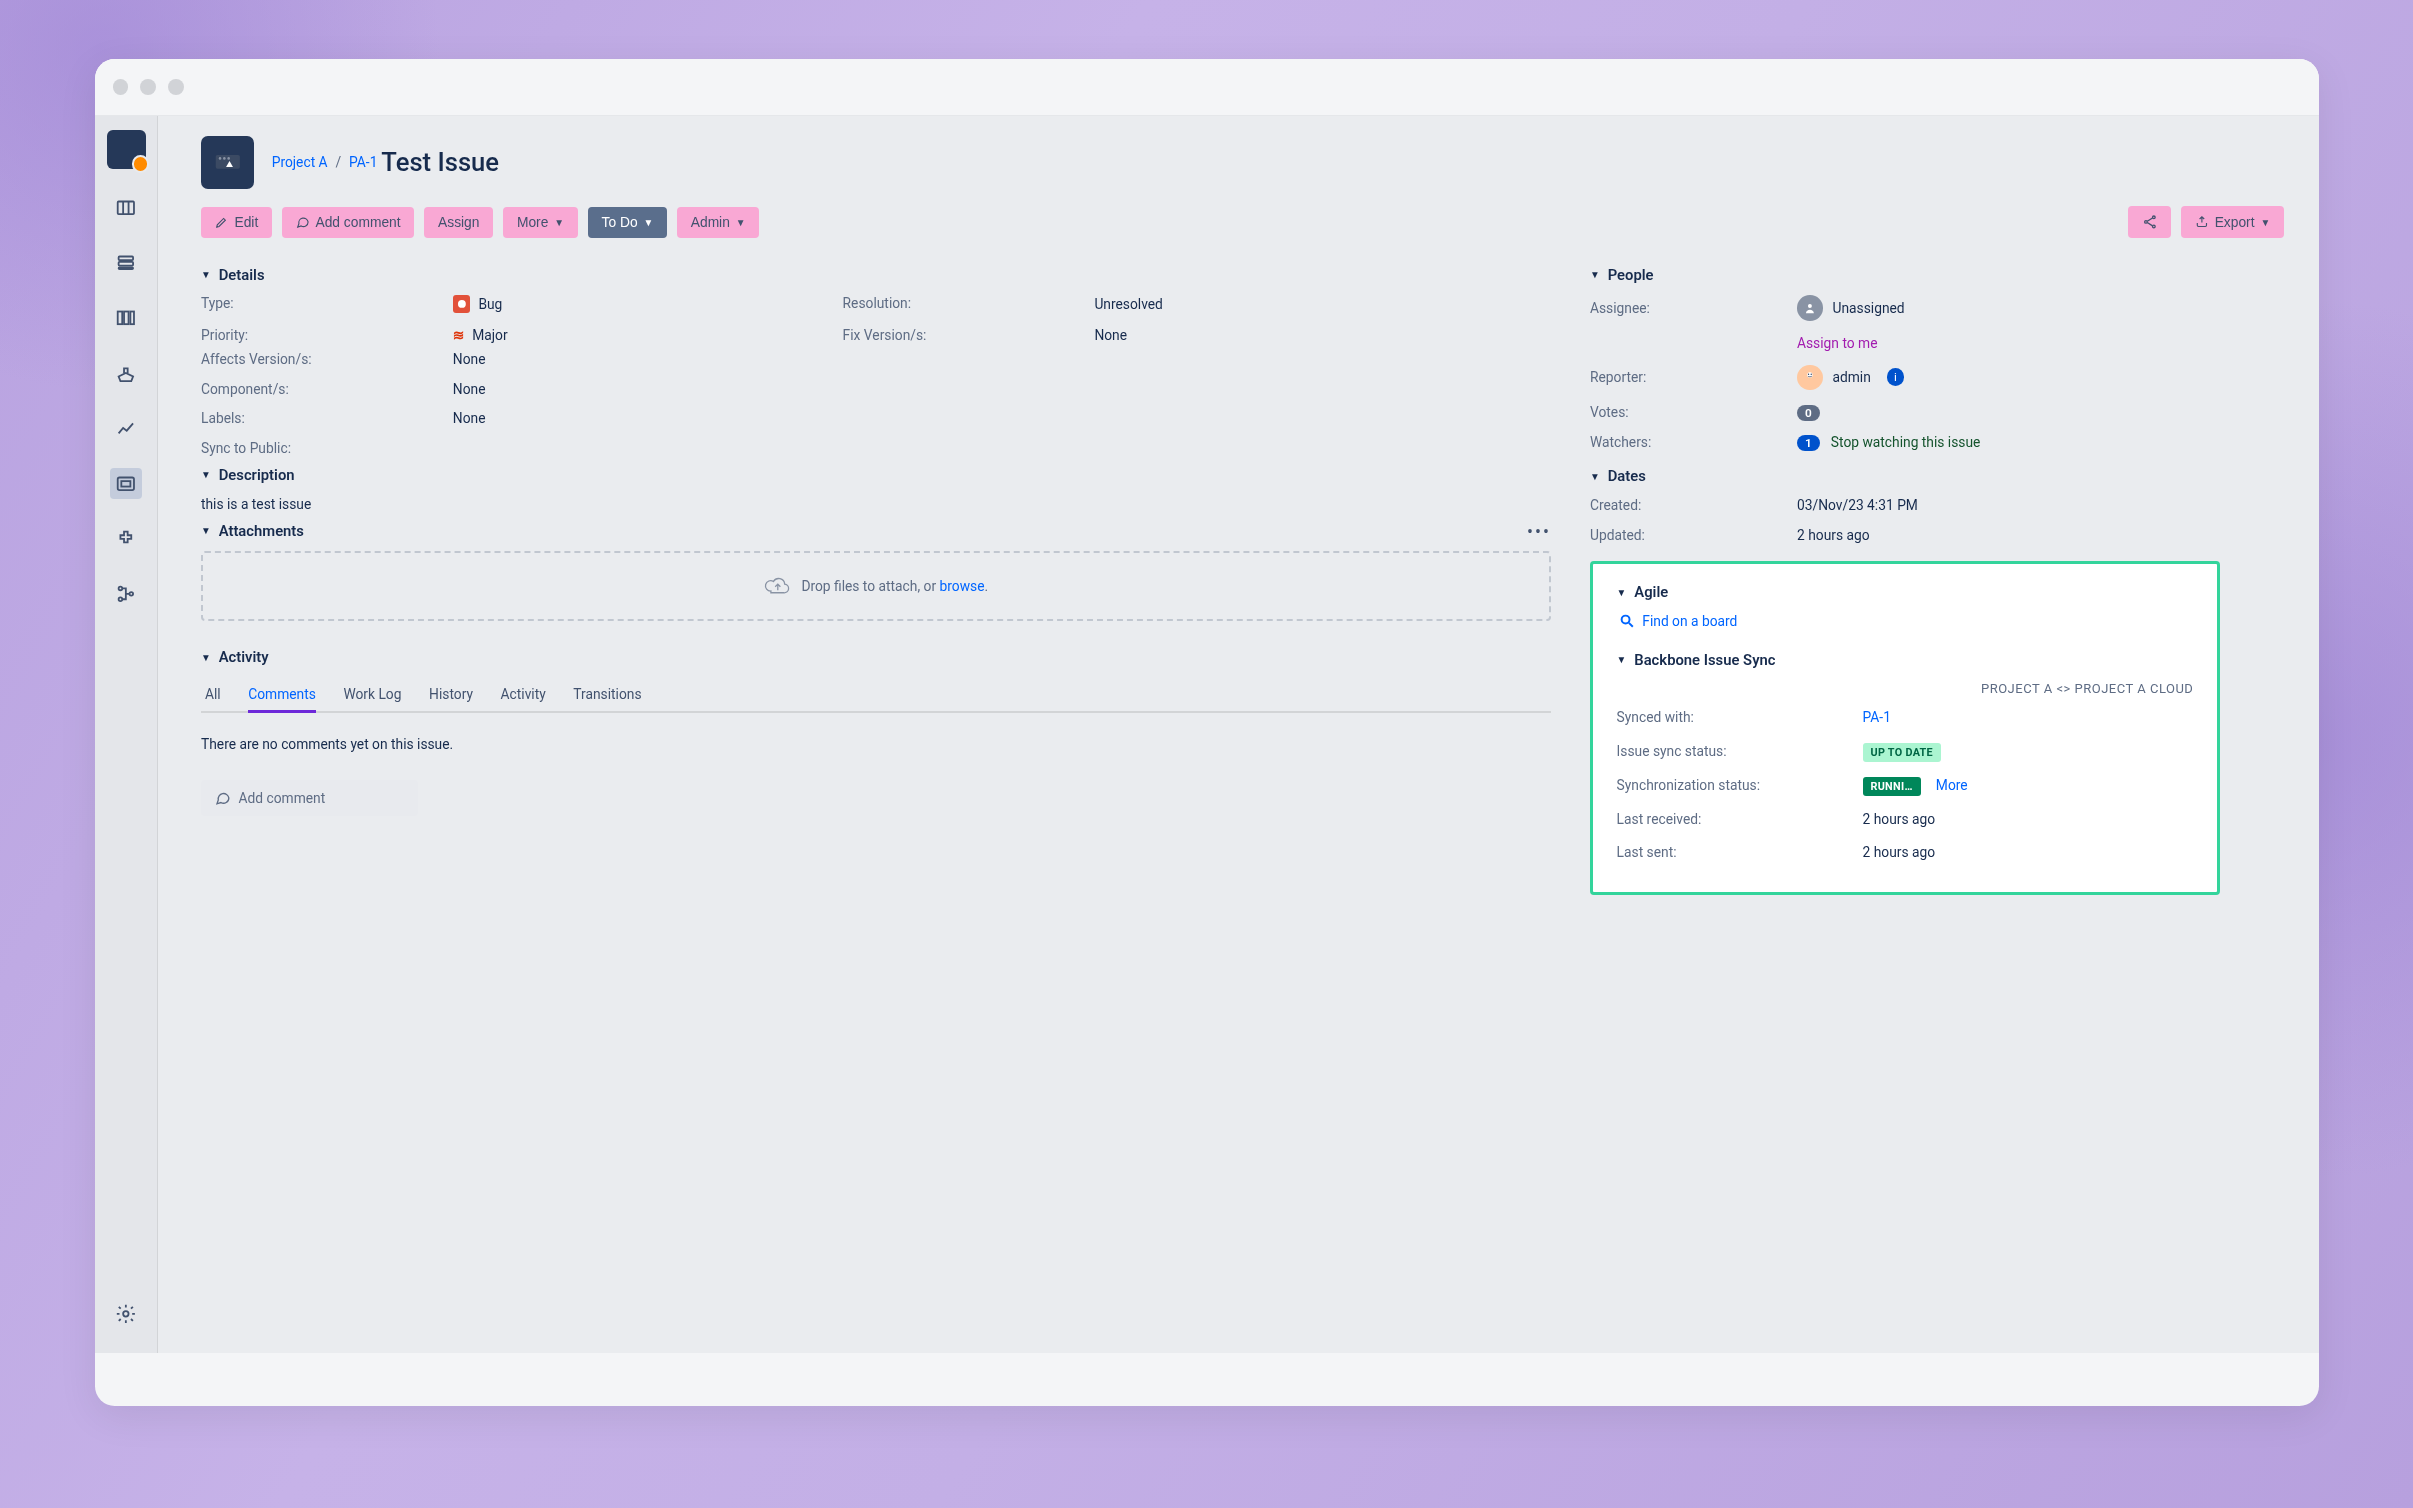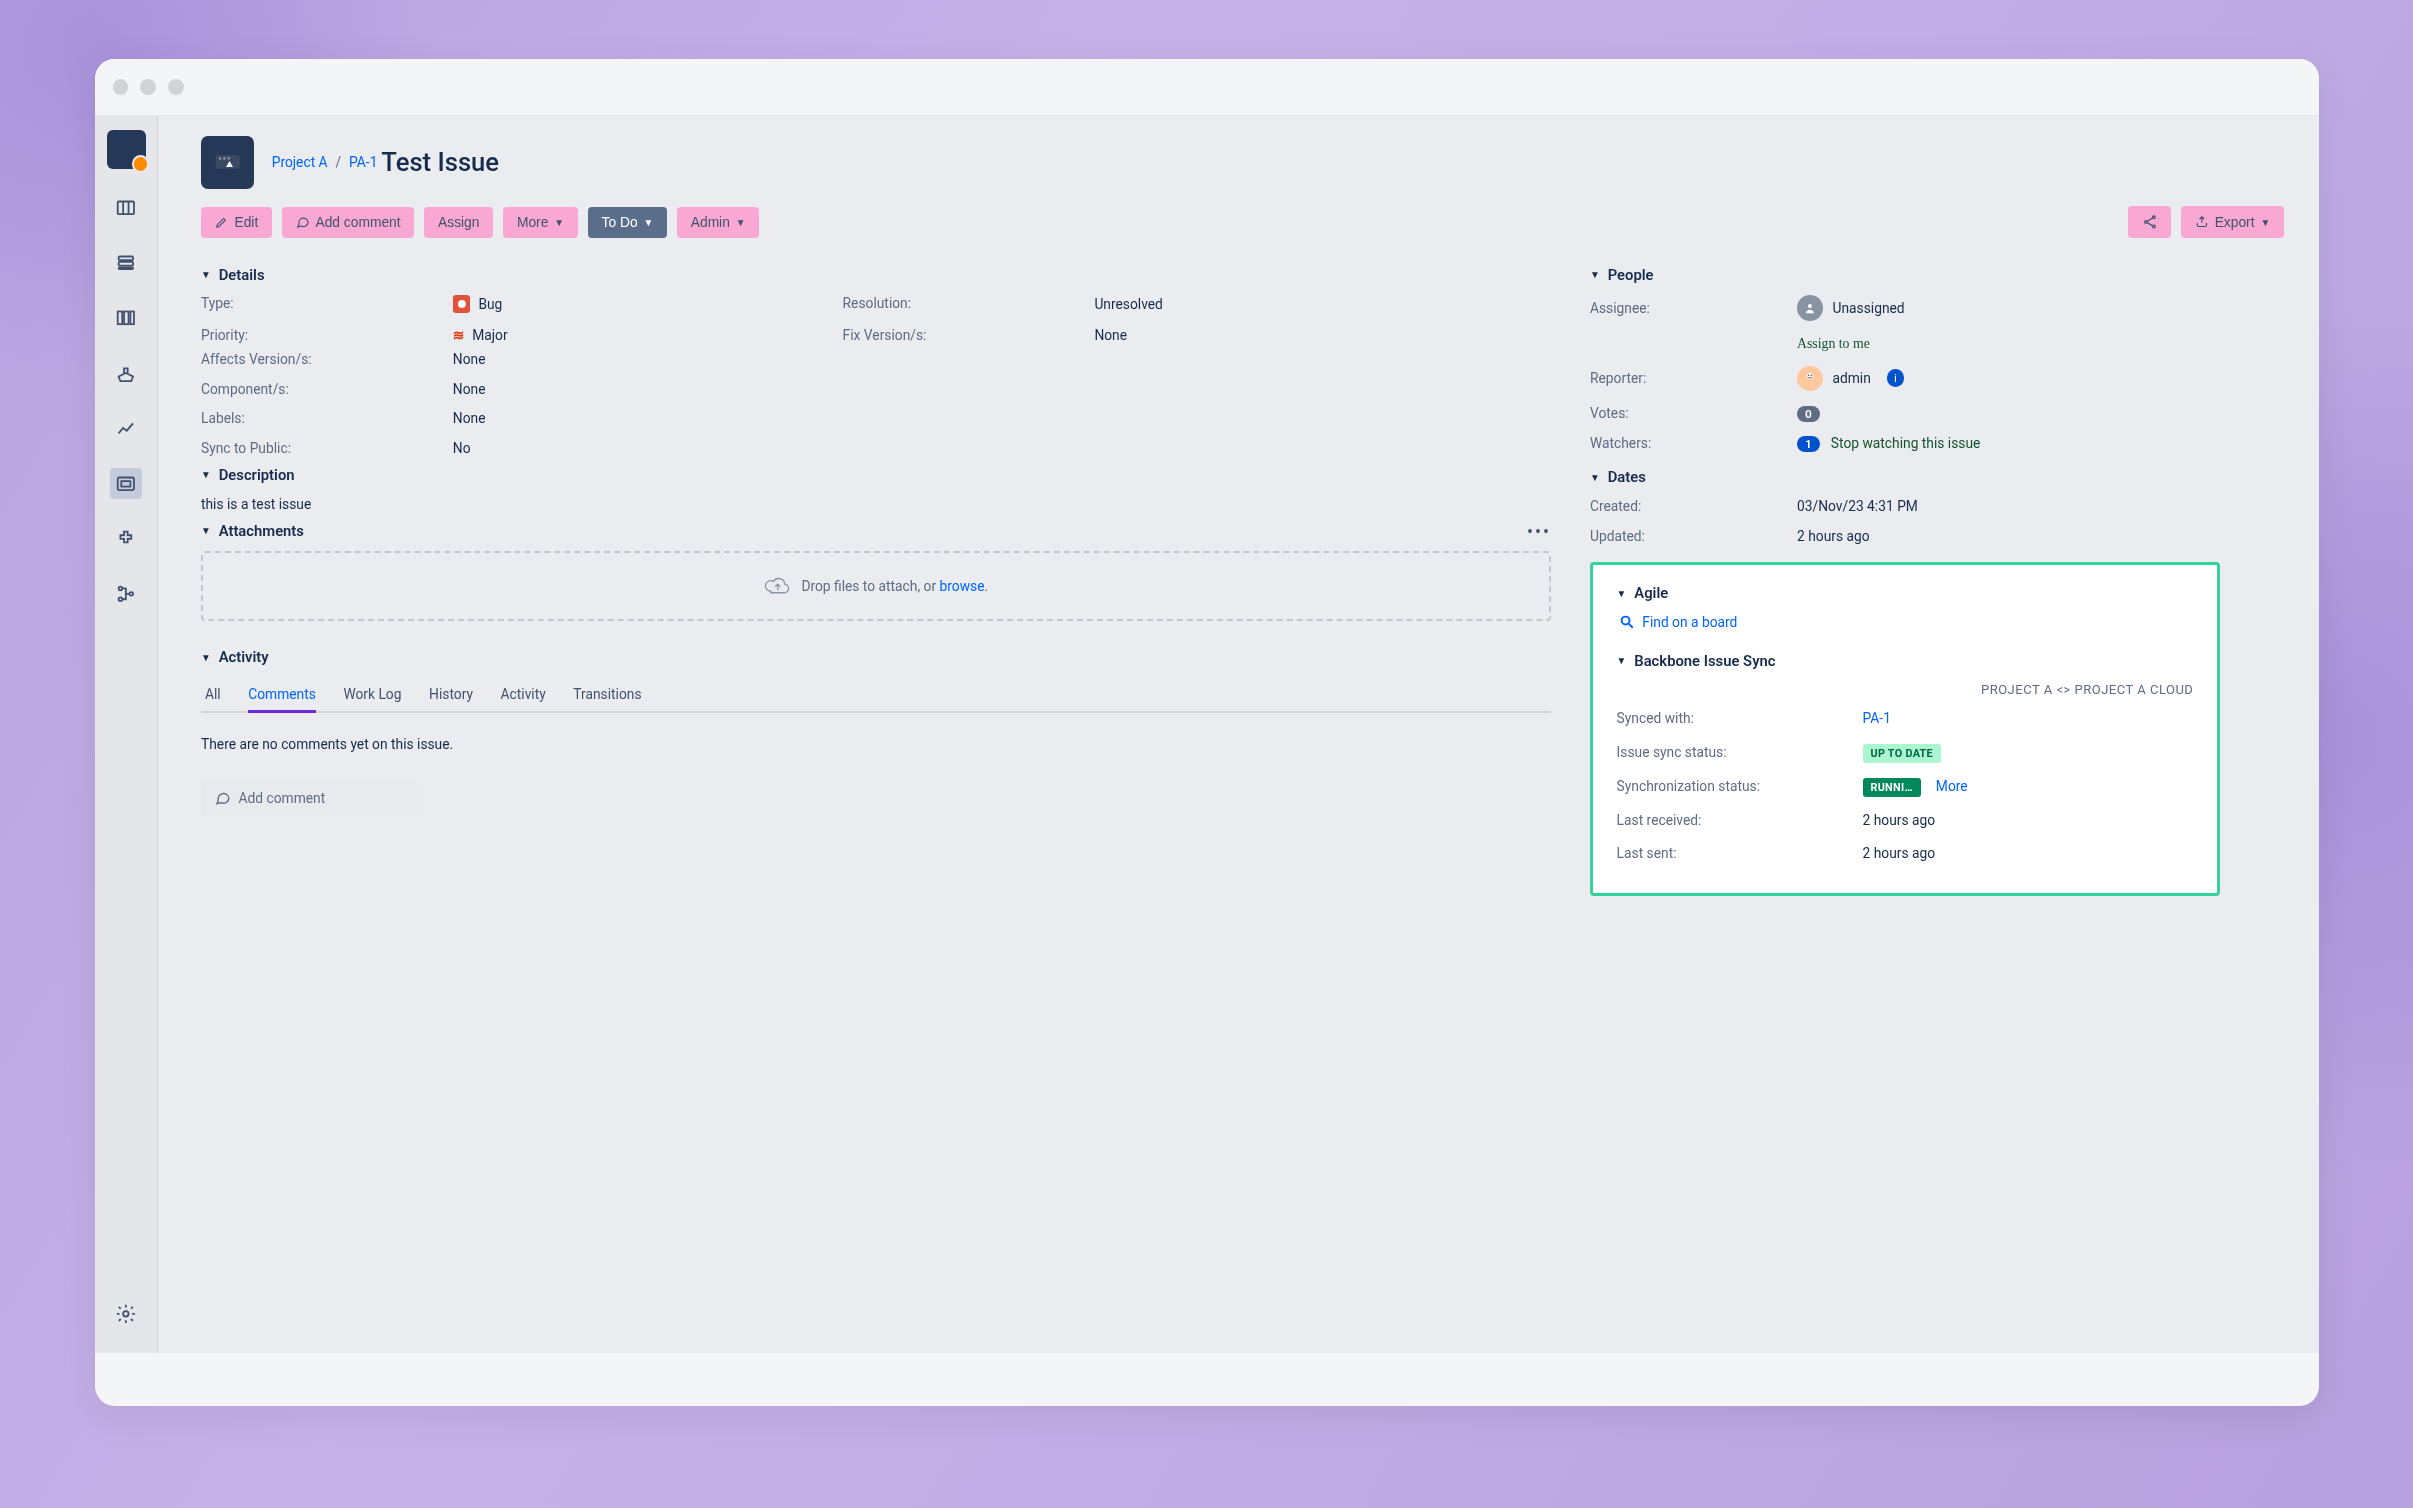--- a/index.html
+++ b/index.html
@@ -163,21 +163,21 @@
   }
 
   .side-section { margin-bottom: 17.7px; }
   .side-grid {
     display:grid; grid-template-columns: 207px 1fr; row-gap: 13.8px; align-items:center;
   }
   .avatar-circ { width:25.6px; height:25.6px; border-radius:50%; background:#8993A4; display:inline-flex; align-items:center; justify-content:center; }
   .avatar-circ.admin { background:#FFC89F; }
   .avatar-circ svg { width:15.8px; height:15.8px; }
   .unassigned { display:flex; align-items:center; gap:9.9px; color:#172B4D; }
-  .assign-me { color:#14532d; cursor:pointer;font-family:Liberation Serif, serif; }
+  .assign-me { color:#a21caf; cursor:pointer; }
   .info-i { width:17.7px; height:17.7px; border-radius:50%; background:#0052CC; color:#fff; font-size:11.8px; display:inline-flex; align-items:center; justify-content:center; margin-left:5.9px; }
   .badge-count { background:#5E6C84; color:#fff; border-radius:9.9px; padding:1px 7.9px; font-size:11.8px; font-weight:600; }
   .badge-count.blue { background:#0052CC; }
   .stop-watch { color:#14532d; cursor:pointer; }
 
   .highlight-panel {
     border: 3px solid #33D49B;
     background: #fff;
     border-radius: 3.9px;
     padding: 19.7px 23.6px 31.5px;
@@ -370,21 +370,20 @@
             <div class="fval">None</div>
           </div>
           <div class="field-grid">
             <div class="flabel">Affects Version/s:</div>
             <div class="fval">None</div>
             <div class="flabel">Component/s:</div>
             <div class="fval">None</div>
             <div class="flabel">Labels:</div>
             <div class="fval">None</div>
             <div class="flabel">Sync to Public:</div>
-            <div class="fval">No</div>
           </div>
 
           <div class="section-head">
               <span class="arr">▼</span>
               <span>Description</span>
             </div>
           <div class="desc-text">this is a test issue</div>
 
           <div class="attach-row">
             <div class="section-head">

